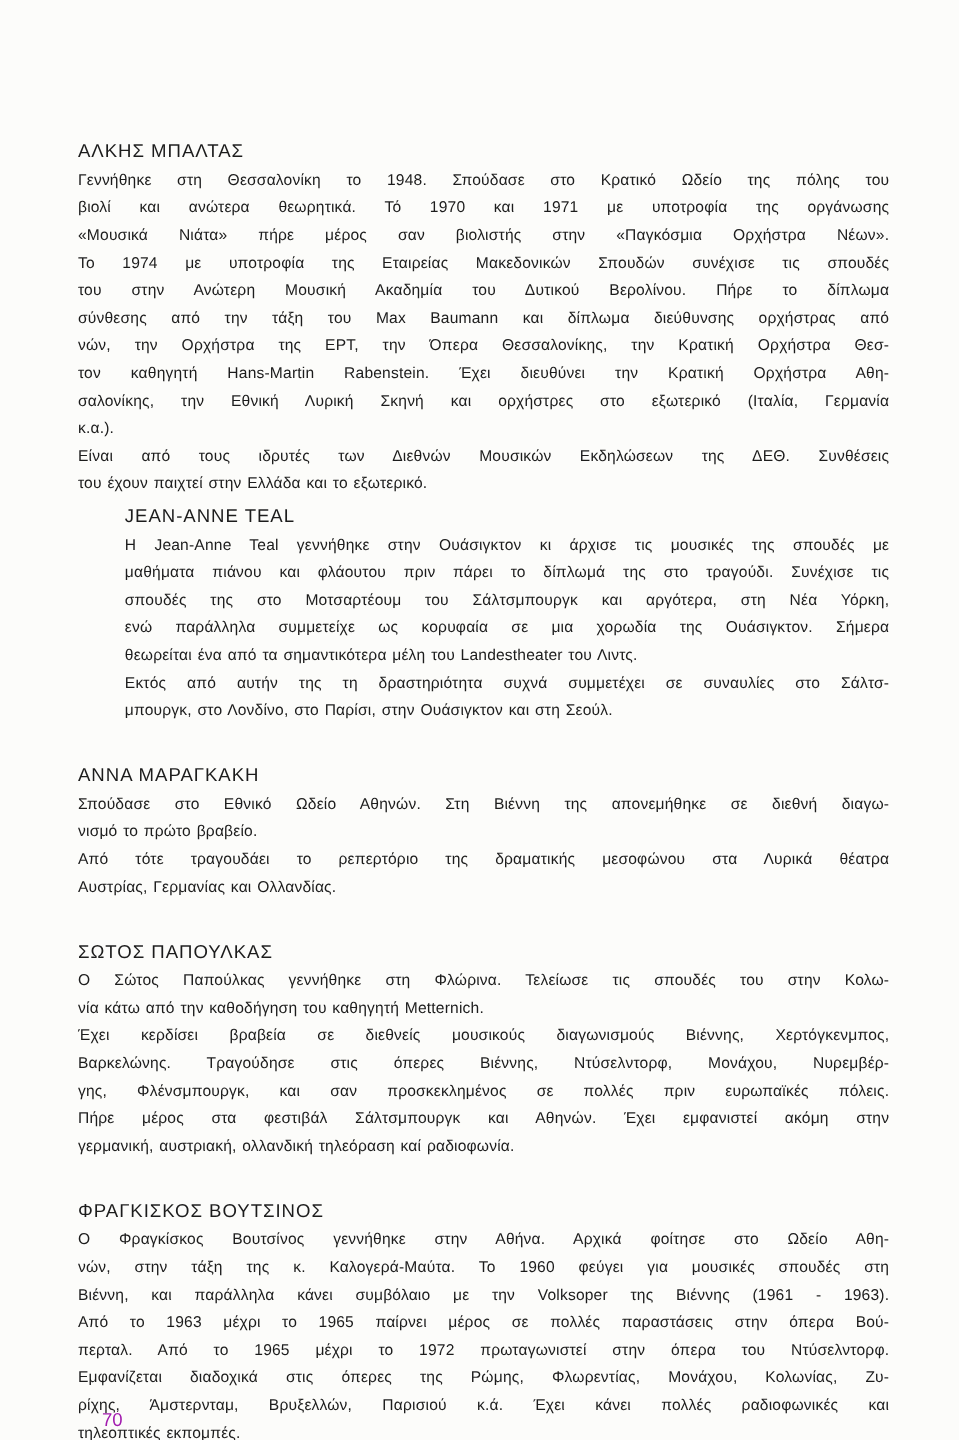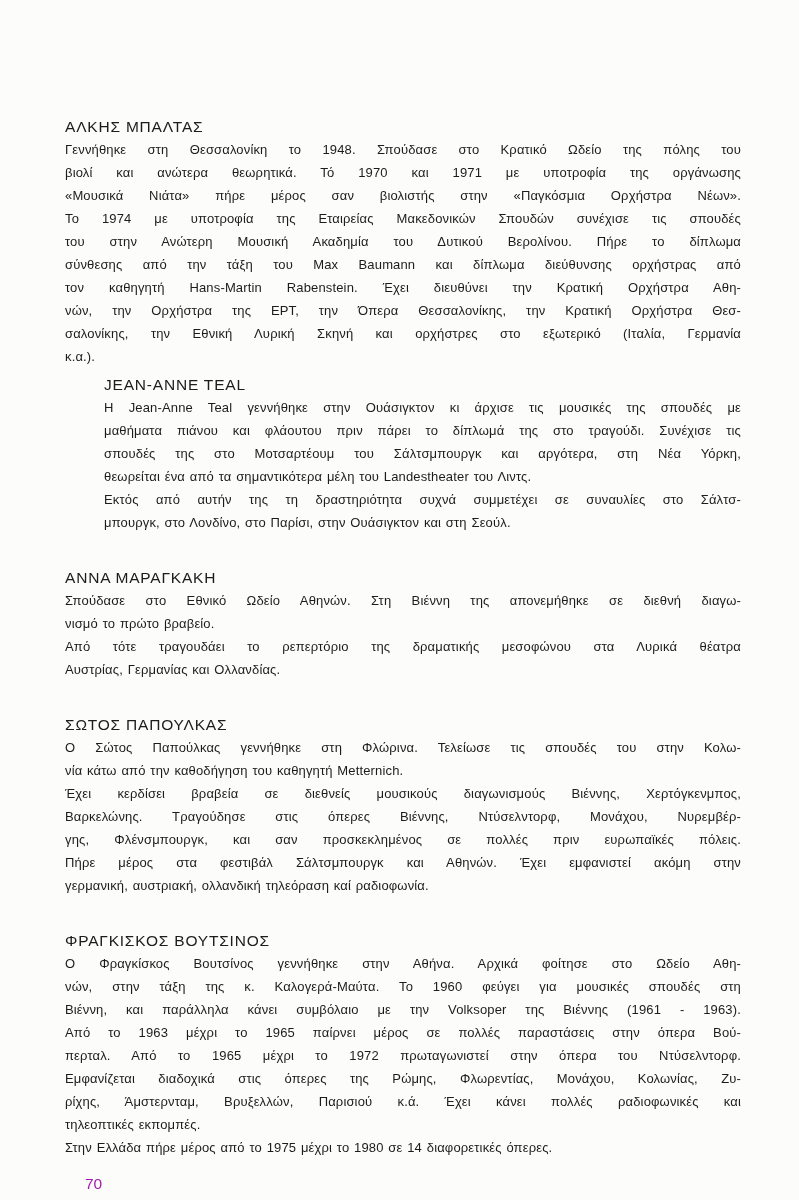--- a/index.html
+++ b/index.html
@@ -64,32 +64,37 @@
 <div class="page" id="text-block">
     <div class="section" data-idx="0">
       <div class="heading">ΑΛΚΗΣ ΜΠΑΛΤΑΣ</div>
       <div class="para">
         <div class="line fill">Γεννήθηκε στη Θεσσαλονίκη το 1948. Σπούδασε στο Κρατικό Ωδείο της πόλης του</div>
         <div class="line fill">βιολί και ανώτερα θεωρητικά. Τό 1970 και 1971 με υποτροφία της οργάνωσης</div>
         <div class="line fill">«Μουσικά Νιάτα» πήρε μέρος σαν βιολιστής στην «Παγκόσμια Ορχήστρα Νέων».</div>
         <div class="line fill">Το 1974 με υποτροφία της Εταιρείας Μακεδονικών Σπουδών συνέχισε τις σπουδές</div>
         <div class="line fill">του στην Ανώτερη Μουσική Ακαδημία του Δυτικού Βερολίνου. Πήρε το δίπλωμα</div>
         <div class="line fill">σύνθεσης από την τάξη του Max Baumann και δίπλωμα διεύθυνσης ορχήστρας από</div>
+        <div class="line fill">νών, την Ορχήστρα της ΕΡΤ, την Όπερα Θεσσαλονίκης, την Κρατική Ορχήστρα Θεσ-</div>
         <div class="line fill">τον καθηγητή Hans-Martin Rabenstein. Έχει διευθύνει την Κρατική Ορχήστρα Αθη-</div>
-        <div class="line fill">νών, την Ορχήστρα της ΕΡΤ, την Όπερα Θεσσαλονίκης, την Κρατική Ορχήστρα Θεσ-</div>
         <div class="line fill">σαλονίκης, την Εθνική Λυρική Σκηνή και ορχήστρες στο εξωτερικό (Ιταλία, Γερμανία</div>
         <div class="line">κ.α.).</div>
+      </div>
+      <div class="para">
+        <div class="line fill">Είναι από τους ιδρυτές των Διεθνών Μουσικών Εκδηλώσεων της ΔΕΘ. Συνθέσεις</div>
+        <div class="line">του έχουν παιχτεί στην Ελλάδα και το εξωτερικό.</div>
       </div>
     </div>
     <div class="section" data-idx="1">
       <div class="heading">JEAN-ANNE TEAL</div>
       <div class="para">
         <div class="line fill">Η Jean-Anne Teal γεννήθηκε στην Ουάσιγκτον κι άρχισε τις μουσικές της σπουδές με</div>
         <div class="line fill">μαθήματα πιάνου και φλάουτου πριν πάρει το δίπλωμά της στο τραγούδι. Συνέχισε τις</div>
         <div class="line fill">σπουδές της στο Μοτσαρτέουμ του Σάλτσμπουργκ και αργότερα, στη Νέα Υόρκη,</div>
+        <div class="line fill">ενώ παράλληλα συμμετείχε ως κορυφαία σε μια χορωδία της Ουάσιγκτον. Σήμερα</div>
         <div class="line">θεωρείται ένα από τα σημαντικότερα μέλη του Landestheater του Λιντς.</div>
       </div>
       <div class="para">
         <div class="line fill">Εκτός από αυτήν της τη δραστηριότητα συχνά συμμετέχει σε συναυλίες στο Σάλτσ-</div>
         <div class="line">μπουργκ, στο Λονδίνο, στο Παρίσι, στην Ουάσιγκτον και στη Σεούλ.</div>
       </div>
     </div>
     <div class="section" data-idx="2">
       <div class="heading">ΑΝΝΑ ΜΑΡΑΓΚΑΚΗ</div>
       <div class="para">

